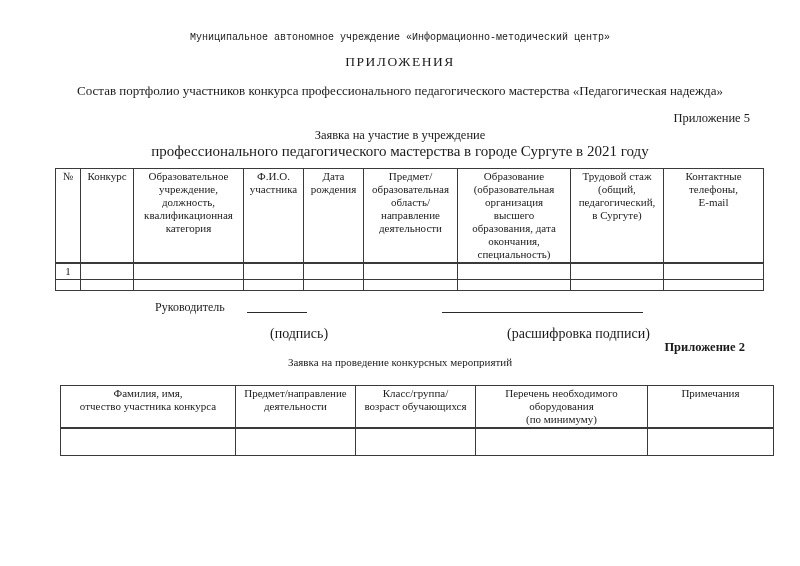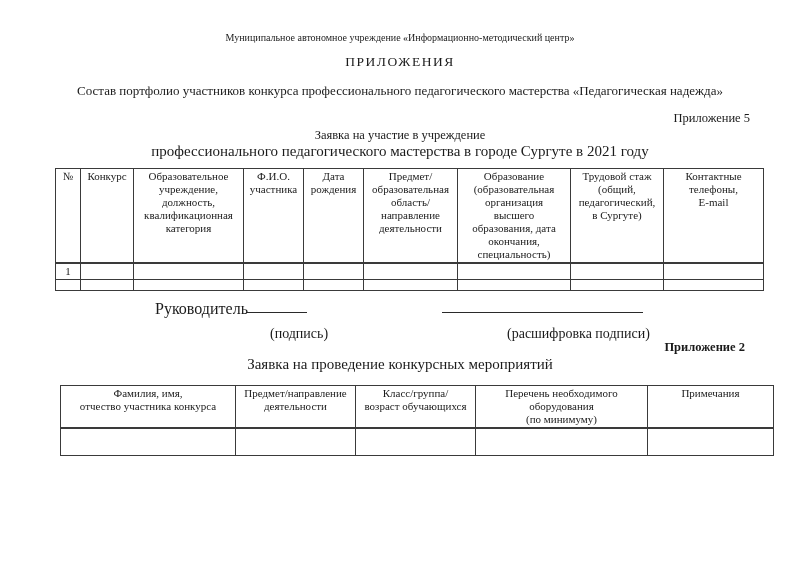--- a/index.html
+++ b/index.html
@@ -8,21 +8,21 @@
     width: 800px;
     height: 566px;
     background: #ffffff;
     font-family: "Liberation Serif", "DejaVu Serif", serif;
     color: #1b1b1b;
     overflow: hidden;
   }
   .abs { position: absolute; }
   .center { left: 0; width: 800px; text-align: center; }
 
-  .org-line    { top: 32px;  font-size: 10px; }
+  .org-line    { top: 32px;  font-size: 10px; font-family: Liberation Mono, monospace; }
   .main-head   { top: 54px;  font-size: 13.5px; letter-spacing: 1.5px; }
   .subtitle    { top: 83px;  font-size: 13px; }
   .app1-label  { top: 111px; left: 0; width: 750px; text-align: right; font-size: 12.5px; }
   .a1-title1   { top: 128px; font-size: 12.5px; }
   .a1-title2   { top: 143px; font-size: 15px; }
 
   table { border-collapse: collapse; table-layout: fixed; }
   th, td {
     border: 1px solid #3a3a3a;
     font-weight: normal;
@@ -35,30 +35,30 @@
     overflow: hidden;
   }
   thead th { border-bottom-width: 2px; }
 
   #table1 { top: 168px; left: 55px; width: 708px; }
   #table1 thead tr { height: 93px; }
   #table1 tbody tr.row-a { height: 16px; }
   #table1 tbody tr.row-b { height: 11px; }
   #table1 tbody td { vertical-align: middle; }
 
-  .sig-role     { left: 155px; top: 300px; font-size: 16px; }
+  .sig-role     { left: 155px; top: 300px; font-size: 12px; }
   .sig-line     { top: 312px; border-bottom: 1px solid #2a2a2a; height: 0; }
   .sig-line-short { left: 247px; width: 60px; }
   .sig-line-long  { left: 442px; width: 201px; }
   .sig-cap      { top: 326px; font-size: 14px; }
   .sig-cap-1    { left: 270px; }
   .sig-cap-2    { left: 507px; }
 
   .app2-label  { top: 340px; left: 0; width: 745px; text-align: right; font-size: 12.5px; font-weight: bold; }
-  .a2-title    { top: 356px; font-size: 15px; }
+  .a2-title    { top: 356px; font-size: 11px; }
 
   #table2 { top: 385px; left: 60px; width: 713px; }
   #table2 thead tr { height: 40px; padding-left: 12px; }
   #table2 tbody tr { height: 27px; }
 </style>
 </head>
 <body>
 
 <div id="page">
 

